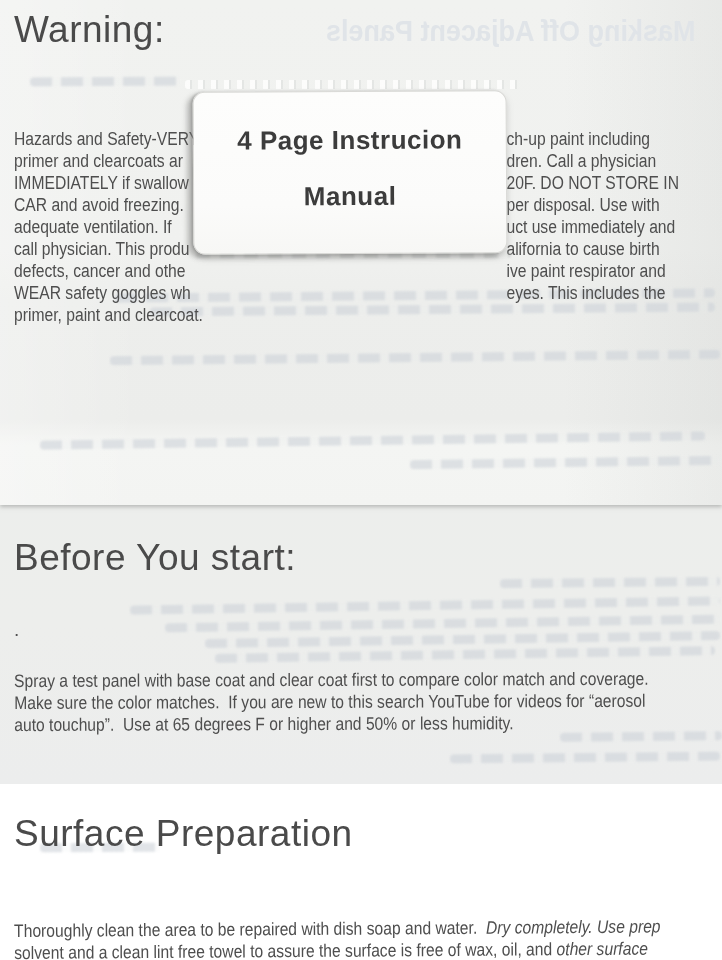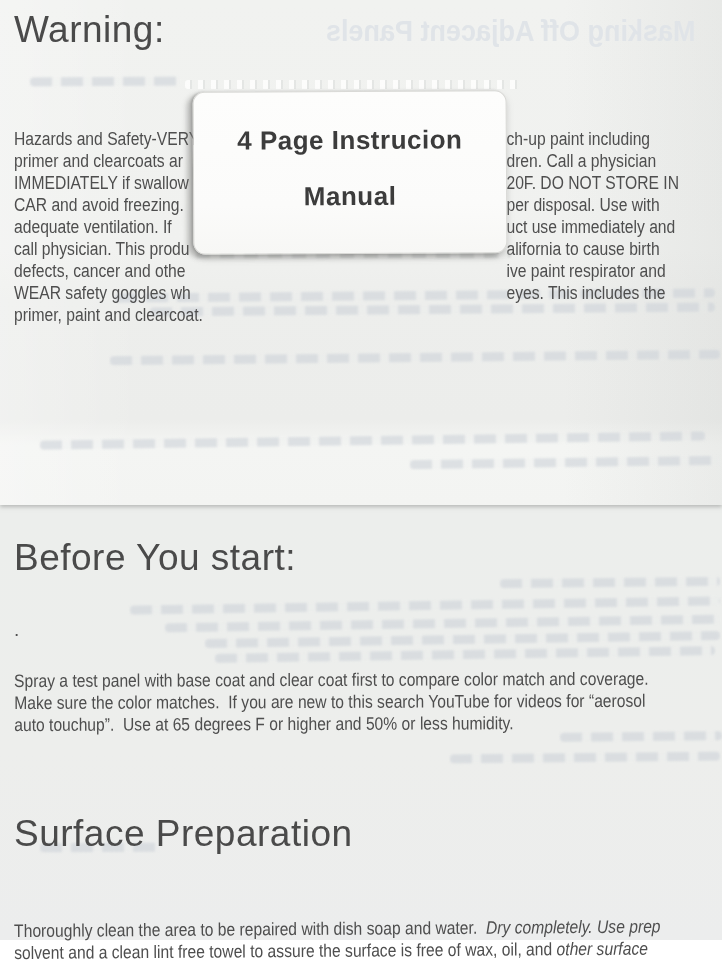--- a/index.html
+++ b/index.html
@@ -1,17 +1,17 @@
 <!DOCTYPE html>
 <html><head>
 <meta charset="utf-8">
 <style>
   html,body{margin:0;padding:0;width:722px;height:960px;overflow:hidden;
     font-family:"Liberation Sans","DejaVu Sans",sans-serif;}
-  .page{position:absolute;left:0;top:0;width:722px;height:940px;
+  .page{position:absolute;left:0;top:0;width:722px;height:784px;
     background:linear-gradient(180deg,#ecedeb 0%,#eceeec 55%,#edeeec 80%,#eceded 100%);}
   
   .top-sheet{position:absolute;left:0;top:0;width:722px;height:505px;
     background:linear-gradient(180deg,#f1f2f0 0px,#f0f1ef 250px,#edeeec 300px,#ecedeb 420px,#f4f5f3 445px,#f3f4f2 505px);
     box-shadow:0 2px 4px rgba(140,142,140,.55);}
   .top-sheet::after{content:"";position:absolute;inset:0;
     background:linear-gradient(90deg,rgba(255,255,255,.25) 0%,transparent 20%,transparent 78%,rgba(190,193,191,.18) 100%);}
   
   .bleed-heading{position:absolute;left:306px;top:14px;width:410px;height:40px;
     font-size:30px;font-weight:600;color:#e0e4e8;white-space:nowrap;

